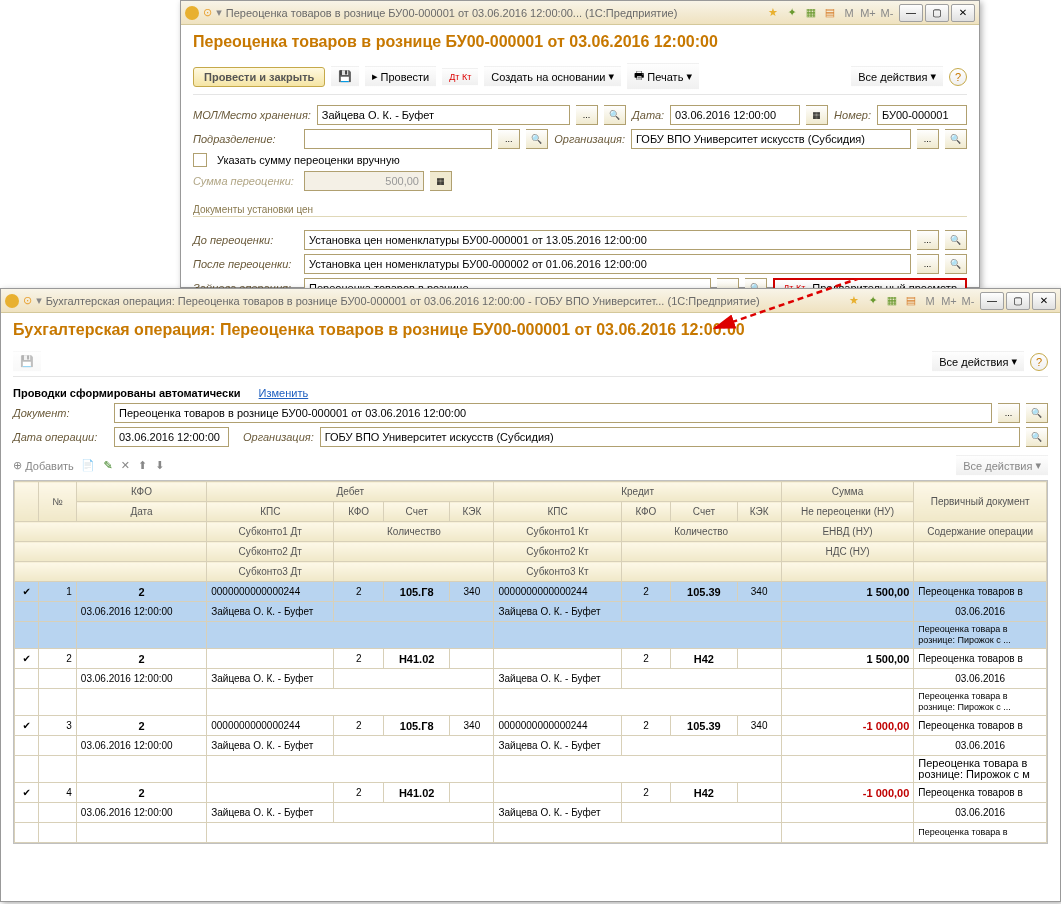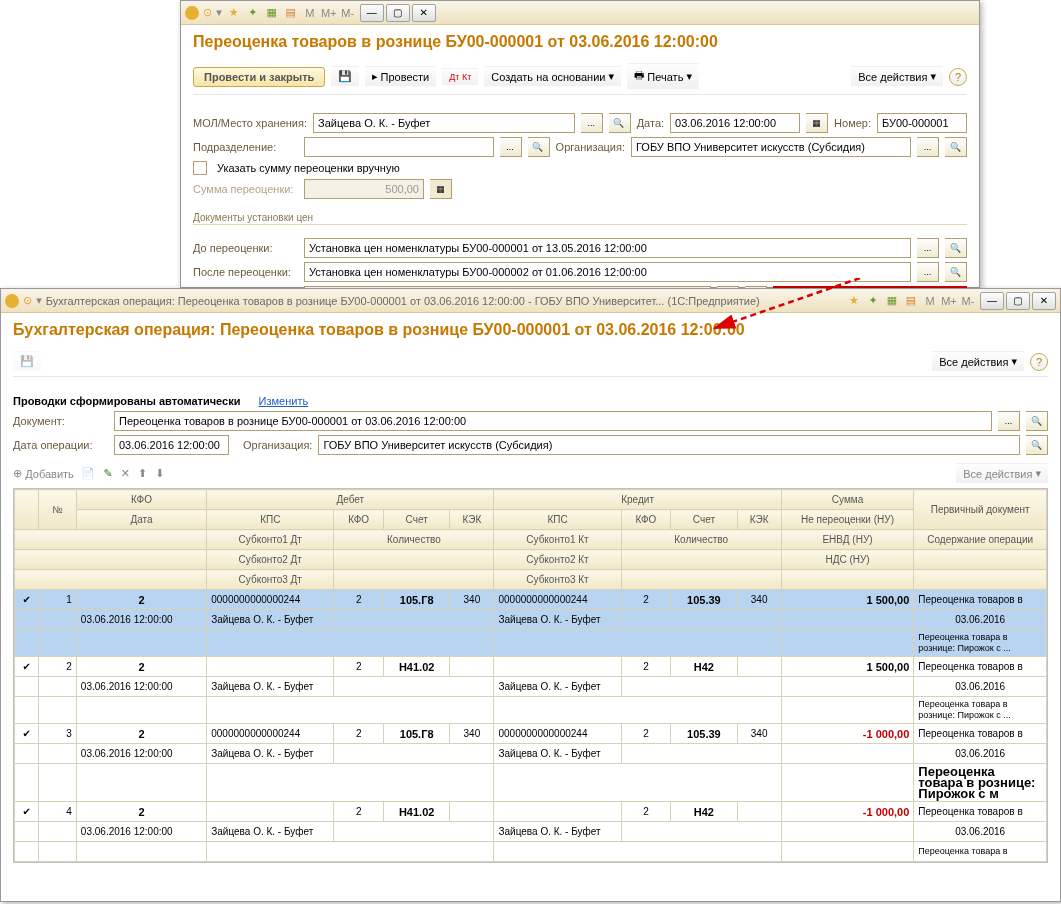--- a/index.html
+++ b/index.html
@@ -7,25 +7,25 @@
 .window{position:absolute;background:#fff;border:1px solid #999;box-shadow:2px 2px 6px rgba(0,0,0,.3);}
 .titlebar{height:24px;background:linear-gradient(#f8f4e8,#efe2c0);display:flex;align-items:center;padding:0 4px;gap:4px;border-bottom:1px solid #d4c89a;}
 .titlebar .ico{width:14px;height:14px;border-radius:50%;display:inline-block;}
 .titlebar .t{color:#6a6a6a;flex:1;white-space:nowrap;overflow:hidden;text-overflow:ellipsis;}
 .wctrl{display:flex;gap:2px;}
 .wctrl span{width:24px;height:18px;display:inline-flex;align-items:center;justify-content:center;background:linear-gradient(#fefefe,#e0e0e0);border:1px solid #a0a0a0;border-radius:2px;cursor:pointer;font-size:10px;}
 .toolbar-icons{display:flex;gap:3px;align-items:center;}
 .toolbar-icons span{width:16px;height:16px;display:inline-flex;align-items:center;justify-content:center;color:#888;cursor:pointer;}
 .content{padding:8px 12px;}
 h1{color:#c77800;font-size:16px;font-weight:bold;margin-bottom:8px;}
-.toolbar{display:flex;align-items:center;gap:6px;padding:4px 0;border-bottom:1px solid #e5e5e5;margin-bottom:18px;}
+.toolbar{display:flex;align-items:center;gap:6px;padding:4px 0;border-bottom:1px solid #e5e5e5;margin-bottom:10px;}
 .btn-main{background:linear-gradient(#fff9e0,#f5e5a5);border:1px solid #c5a94a;padding:3px 10px;border-radius:3px;cursor:pointer;font-weight:bold;color:#555;}
 .btn-plain{background:linear-gradient(#fefefe,#f0f0f0);border:1px solid transparent;padding:3px 6px;cursor:pointer;display:inline-flex;align-items:center;gap:3px;}
 .row{display:flex;align-items:center;gap:6px;margin-bottom:4px;}
-.lbl{color:#6a5a3a;min-width:105px;}
+.lbl{color:#6a5a3a;min-width:105px;font-style:italic;}
 .inp{border:1px solid #b0a070;background:#fff;height:20px;padding:0 4px;display:flex;align-items:center;}
 .inp.dis{background:#f4f0e6;color:#999;}
 .sel-btn{width:22px;height:20px;border:1px solid #b0a070;border-left:none;background:linear-gradient(#fefefe,#f0ead0);display:inline-flex;align-items:center;justify-content:center;cursor:pointer;font-size:9px;}
 .chk{width:14px;height:14px;border:1px solid #b0a070;background:#fff;display:inline-block;vertical-align:middle;margin-right:4px;}
 .group-title{color:#8a7a50;font-size:10px;border-bottom:1px solid #e0d8b8;margin:13px 0;padding-bottom:1px;}
 .highlight{border:2px solid #d00000;}
 .arrow{position:absolute;z-index:10;}
 .table-wrap{border:1px solid #c0c0c0;overflow:hidden;}
 table{border-collapse:collapse;width:100%;}
 th,td{border:1px solid #d8d0b8;padding:2px 4px;text-align:left;height:20px;white-space:nowrap;overflow:hidden;font-size:10px;}
@@ -40,20 +40,21 @@
 .tbtool span{cursor:pointer;color:#888;}
 </style>
 </head>
 <body>
 
 <div class="window" style="left:180px;top:0;width:800px;height:288px;">
  <div class="titlebar">
   <span class="ico" style="background:#e8b030;"></span>
   <span style="color:#e8a030;">⊙</span>
   <span style="color:#888;">▾</span>
+  <span class="t">Переоценка товаров в рознице БУ00-000001 от 03.06.2016 12:00:00... (1С:Предприятие)</span>
   <div class="toolbar-icons">
    <span style="color:#e8b030;">★</span>
    <span style="color:#6a9a30;">✦</span>
    <span style="color:#6a9a30;">▦</span>
    <span style="color:#d88030;">▤</span>
    <span>M</span>
    <span>M+</span>
    <span>M-</span>
   </div>
   <div class="wctrl">
@@ -379,21 +380,21 @@
    <td></td>
               <td class="ctr">03.06.2016</td>
   </tr>
   <tr class="">
    <td></td>
               <td></td>
               <td></td>
               <td colspan="4"></td>
               <td colspan="4"></td>
               <td></td>
-   <td style="white-space:normal;font-size:13px;line-height:11px;font-weight:bold;">Переоценка товара в рознице: Пирожок с м</td>
+   <td style="white-space:normal;font-size:11px;line-height:11px;">Переоценка товара в рознице: Пирожок с м</td>
   </tr>
   <tr class="">
    <td class="ctr">✔</td>
               <td class="num">4</td>
               <td class="ctr"><b>2</b></td>
    <td></td>
               <td class="ctr">2</td>
               <td class="ctr"><b>Н41.02</b></td>
               <td class="ctr"></td>
    <td></td>

